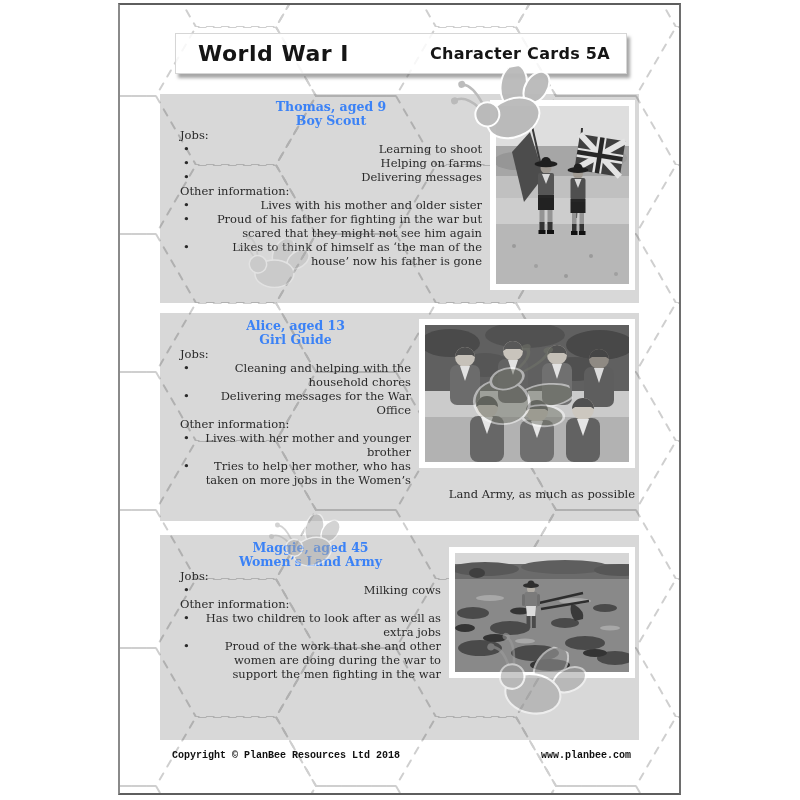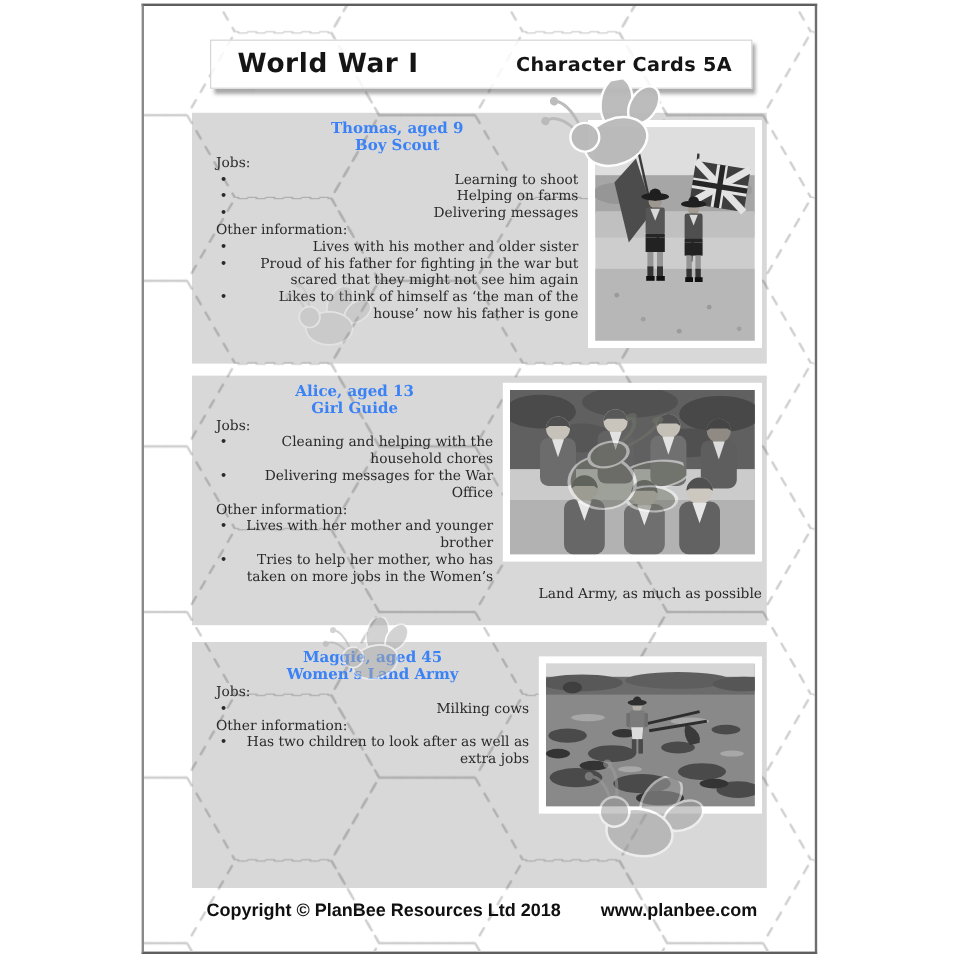--- a/index.html
+++ b/index.html
@@ -26,22 +26,22 @@
   .card h3,.card h4{margin:0;font-size:12.5px;line-height:14px;color:#3b82f6;font-weight:bold;text-align:center;}
   .card .label{margin:0;}
   .card ul{margin:0;padding:0;list-style:none;}
   .card li{position:relative;padding-left:14px;text-align:right;}
   .card li::before{content:"\2022";position:absolute;left:3px;top:0;}
   figure.photo{float:right;margin:0 0 6px 8px;background:#ffffff;padding:6px;box-sizing:content-box;}
   #card3 figure.photo{margin-top:6px;}
   figure.photo svg{display:block;}
   
   .footer{position:absolute;left:52px;right:48px;top:745px;z-index:1;display:flex;
-          justify-content:space-between;font-family:Liberation Sans, sans-serif;
-          font-weight:bold;font-size:15px;color:#101010;align-items:flex-end;}
+          justify-content:space-between;font-family:Liberation Mono, monospace;
+          font-weight:bold;font-size:10px;color:#101010;align-items:flex-end;}
   
   .bee{position:absolute;z-index:3;pointer-events:none;}
   #bee-top   {left:330px;top:64px;color:#b9b9b9;opacity:.95;transform:rotate(-10deg);}
   #bee-card1 {left:112px;top:232px;color:#a9a9a9;opacity:.28;transform:rotate(12deg);}
   #bee-photo2{left:352px;top:338px;color:#73766b;opacity:.5;transform:rotate(75deg);}
   #bee-card3 {left:148px;top:510px;color:#a9a9a9;opacity:.5;transform:rotate(-6deg);}
   #bee-bottom{left:356px;top:636px;color:#9e9e9e;opacity:.55;transform:rotate(22deg);}
 </style>
 </head>
 <body>
@@ -291,20 +291,21 @@
     </figure>
     <h3>Maggie, aged 45</h3>
     <h4>Women’s Land Army</h4>
     <p class="label">Jobs:</p>
     <ul>
         <li>Milking cows</li>
       </ul>
     <p class="label">Other information:</p>
     <ul>
         <li>Has two children to look after as well as extra jobs</li>
+        <li>Proud of the work that she and other women are doing during the war to support the men fighting in the war</li>
       </ul>
   </section>
 
   <svg class="bee" id="bee-top" width="112" height="72" viewBox="-15 8 112 72">
       <use href="#bee-shape"></use>
     </svg>
   <svg class="bee" id="bee-card1" width="82" height="52" viewBox="-15 8 112 72">
       <use href="#bee-shape"></use>
     </svg>
   <svg class="bee" id="bee-photo2" width="95" height="100" viewBox="-15 8 112 72" preserveAspectRatio="none">

